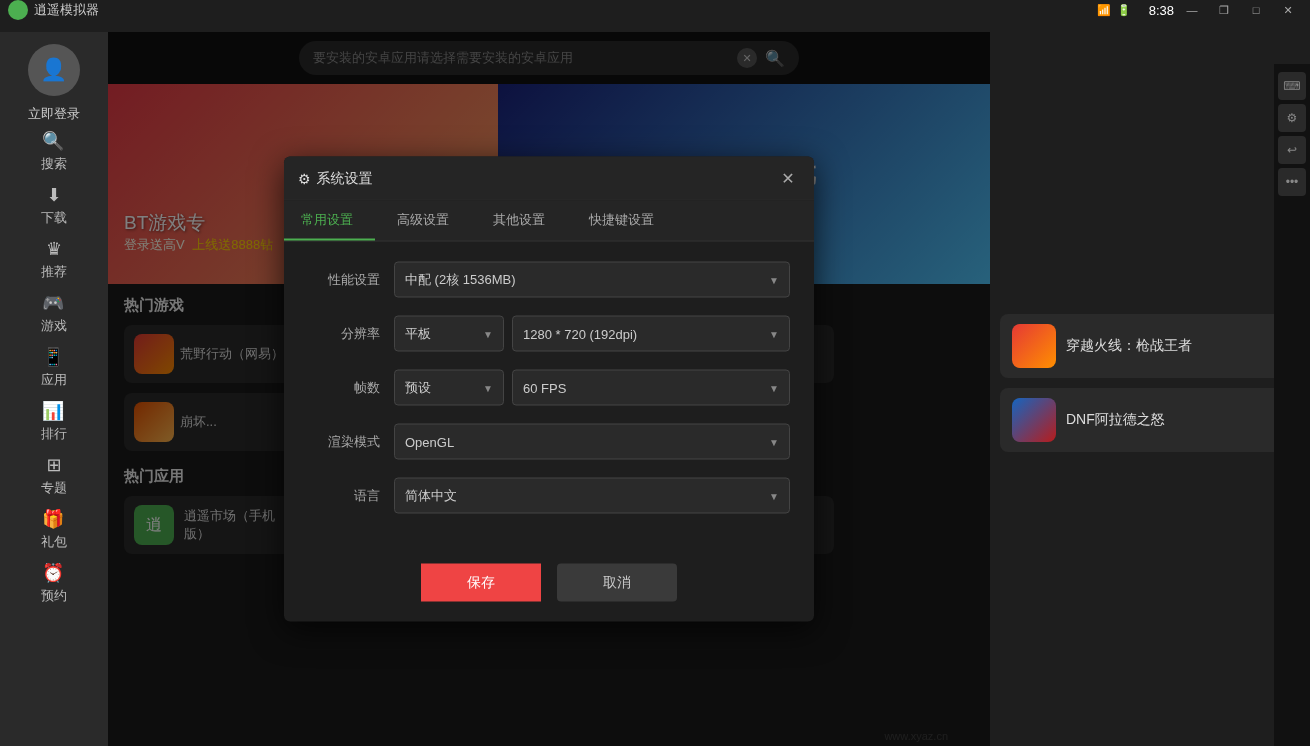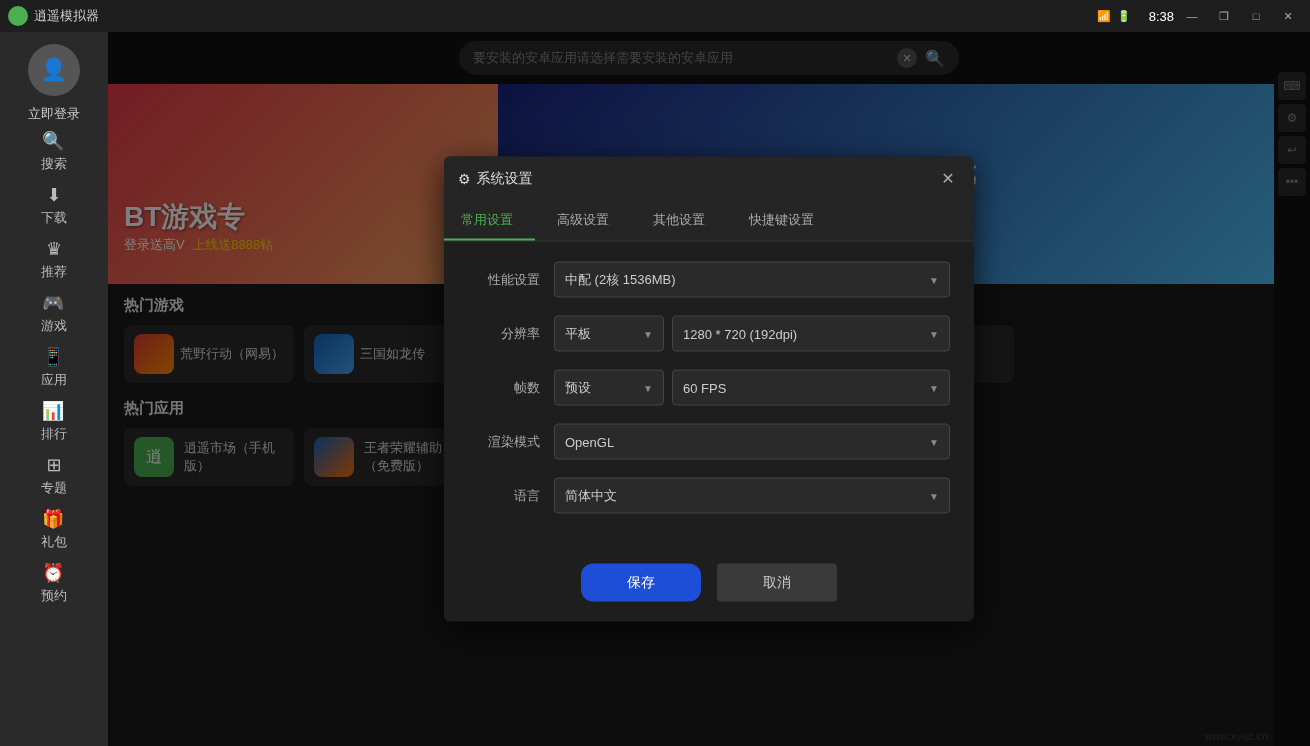--- a/index.html
+++ b/index.html
@@ -1,21 +1,21 @@
 <!DOCTYPE html>
 <html><head>
   <meta charset="utf-8">
   <style>
     * { margin: 0; padding: 0; box-sizing: border-box; }
     body { width: 1310px; height: 746px; overflow: hidden; font-family: 'Microsoft YaHei', sans-serif; background: #1a1a1a; }
 
     
     #titlebar {
       width: 1310px; height: 32px; background: #1e1e1e;
-      display: flex; align-items: center; justify-content: space-between;
+      display: flex; align-items: flex-start; justify-content: space-between;
       padding: 0 8px; position: absolute; top: 0; left: 0; z-index: 100;
     }
     #titlebar-left { display: flex; align-items: center; gap: 6px; }
     #titlebar-logo { width: 20px; height: 20px; background: #4CAF50; border-radius: 50%; }
     #titlebar-title { color: #ccc; font-size: 13px; }
     #titlebar-right { display: flex; align-items: center; gap: 4px; }
     .titlebar-btn { width: 28px; height: 20px; display: flex; align-items: center; justify-content: center; color: #aaa; font-size: 11px; cursor: pointer; border-radius: 2px; }
     #titlebar-time { color: #fff; font-size: 13px; margin-left: 8px; }
     #titlebar-icons { display: flex; align-items: center; gap: 6px; margin-right: 6px; }
     #titlebar-icons span { color: #aaa; font-size: 11px; }
@@ -53,21 +53,21 @@
     }
     #search-clear { width: 20px; height: 20px; background: #555; border-radius: 50%; display: flex; align-items: center; justify-content: center; color: #ccc; font-size: 11px; cursor: pointer; margin-left: auto; }
     #search-btn { color: #888; font-size: 16px; cursor: pointer; }
 
     
     #banner-area {
       width: 100%; height: 200px; display: flex; overflow: hidden;
     }
     #banner-left { width: 390px; height: 200px; background: linear-gradient(135deg, #e63946, #f4a261); position: relative; overflow: hidden; flex-shrink: 0; }
     #banner-left-text { position: absolute; bottom: 30px; left: 16px; color: #fff; }
-    #banner-bt { font-size: 28px; font-weight: bold; color: #fff; text-shadow: 1px 1px 3px rgba(0,0,0,0.5); }
+    #banner-bt { font-size: 19px; font-weight: normal; color: #fff; text-shadow: 1px 1px 3px rgba(0,0,0,0.5); }
     #banner-right { flex: 1; height: 200px; background: linear-gradient(135deg, #1a237e, #4fc3f7); display: flex; flex-direction: column; align-items: center; justify-content: center; }
     #banner-right-title { font-size: 26px; font-weight: bold; color: #fff; letter-spacing: 4px; }
 
     
     #main-sections { padding: 12px 16px; overflow-y: auto; height: calc(714px - 52px - 200px); }
     .section-title { color: #eee; font-size: 15px; font-weight: bold; margin-bottom: 10px; }
     .games-grid { display: flex; gap: 10px; flex-wrap: wrap; margin-bottom: 16px; }
     .game-card {
       width: 170px; height: 58px; background: #2a2a2a; border-radius: 8px;
       display: flex; align-items: center; gap: 6px; padding: 6px 10px;
@@ -144,22 +144,22 @@
       position: relative;
     }
     .sselect-arrow { margin-left: auto; color: #888; font-size: 10px; }
 
     
     #settings-footer {
       display: flex; justify-content: center; gap: 16px;
       padding: 12px 24px 20px;
     }
     .btn-save {
-      width: 120px; height: 38px; background: #1d4ed8; border: none;
-      border-radius: 12px; color: #fff; font-size: 14px; cursor: pointer;
+      width: 120px; height: 38px; background: #ef4444; border: none;
+      border-radius: 0; color: #fff; font-size: 14px; cursor: pointer;
     }
     .btn-cancel {
       width: 120px; height: 38px; background: #3a3a3a; border: none;
       border-radius: 4px; color: #ccc; font-size: 14px; cursor: pointer;
     }
 
     
     #right-edge {
       position: absolute; right: 0; top: 32px; width: 36px; height: 714px;
       background: #111; display: flex; flex-direction: column; align-items: center;
@@ -384,20 +384,36 @@
 
       <div id="settings-footer">
         <button class="btn-save">保存</button>
         <button class="btn-cancel">取消</button>
       </div>
     </div>
 
     <div id="watermark">www.xyaz.cn</div>
   </div>
 
+  <div id="right-panel">
+    <div style="height:52px;"></div>
+    <div style="height:200px;"></div>
+    <div class="right-game-card">
+      <div class="right-game-inner">
+        <div class="right-icon fire"></div>
+        <span>穿越火线：枪战王者</span>
+      </div>
+    </div>
+    <div class="right-game-card">
+      <div class="right-game-inner">
+        <div class="right-icon dnf"></div>
+        <span>DNF阿拉德之怒</span>
+      </div>
+    </div>
+  </div>
 
   <div id="right-edge">
     <div class="re-btn">⌨</div>
     <div class="re-btn">⚙</div>
     <div class="re-btn">↩</div>
     <div class="re-btn">•••</div>
   </div>
 
 </div>
 

